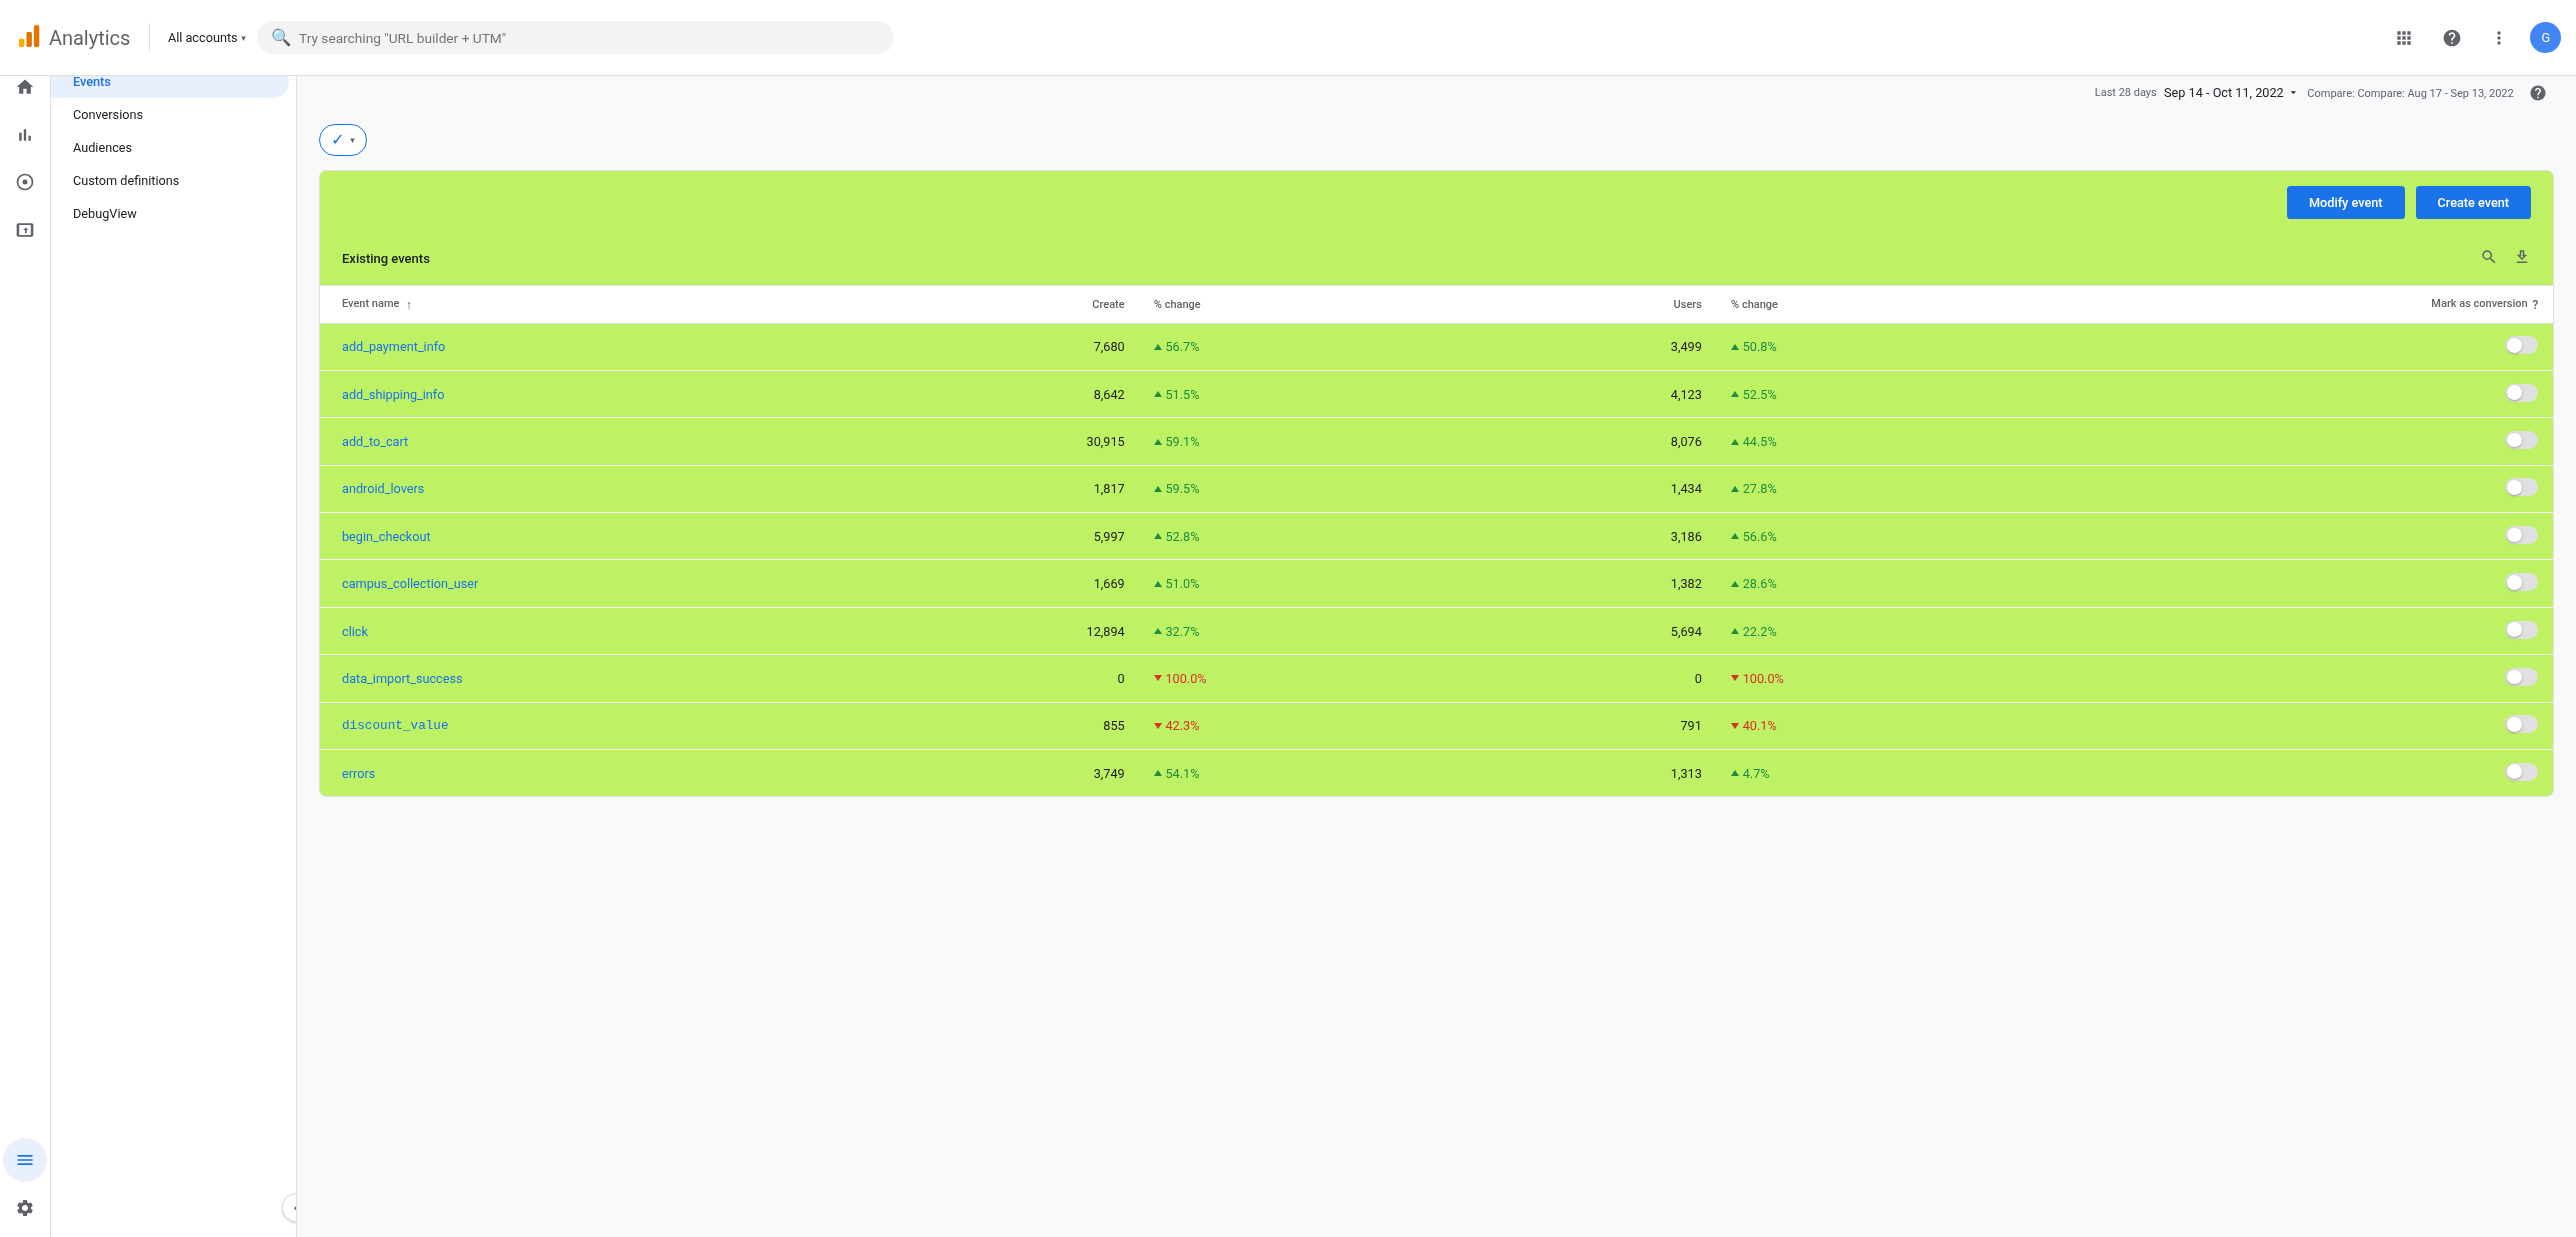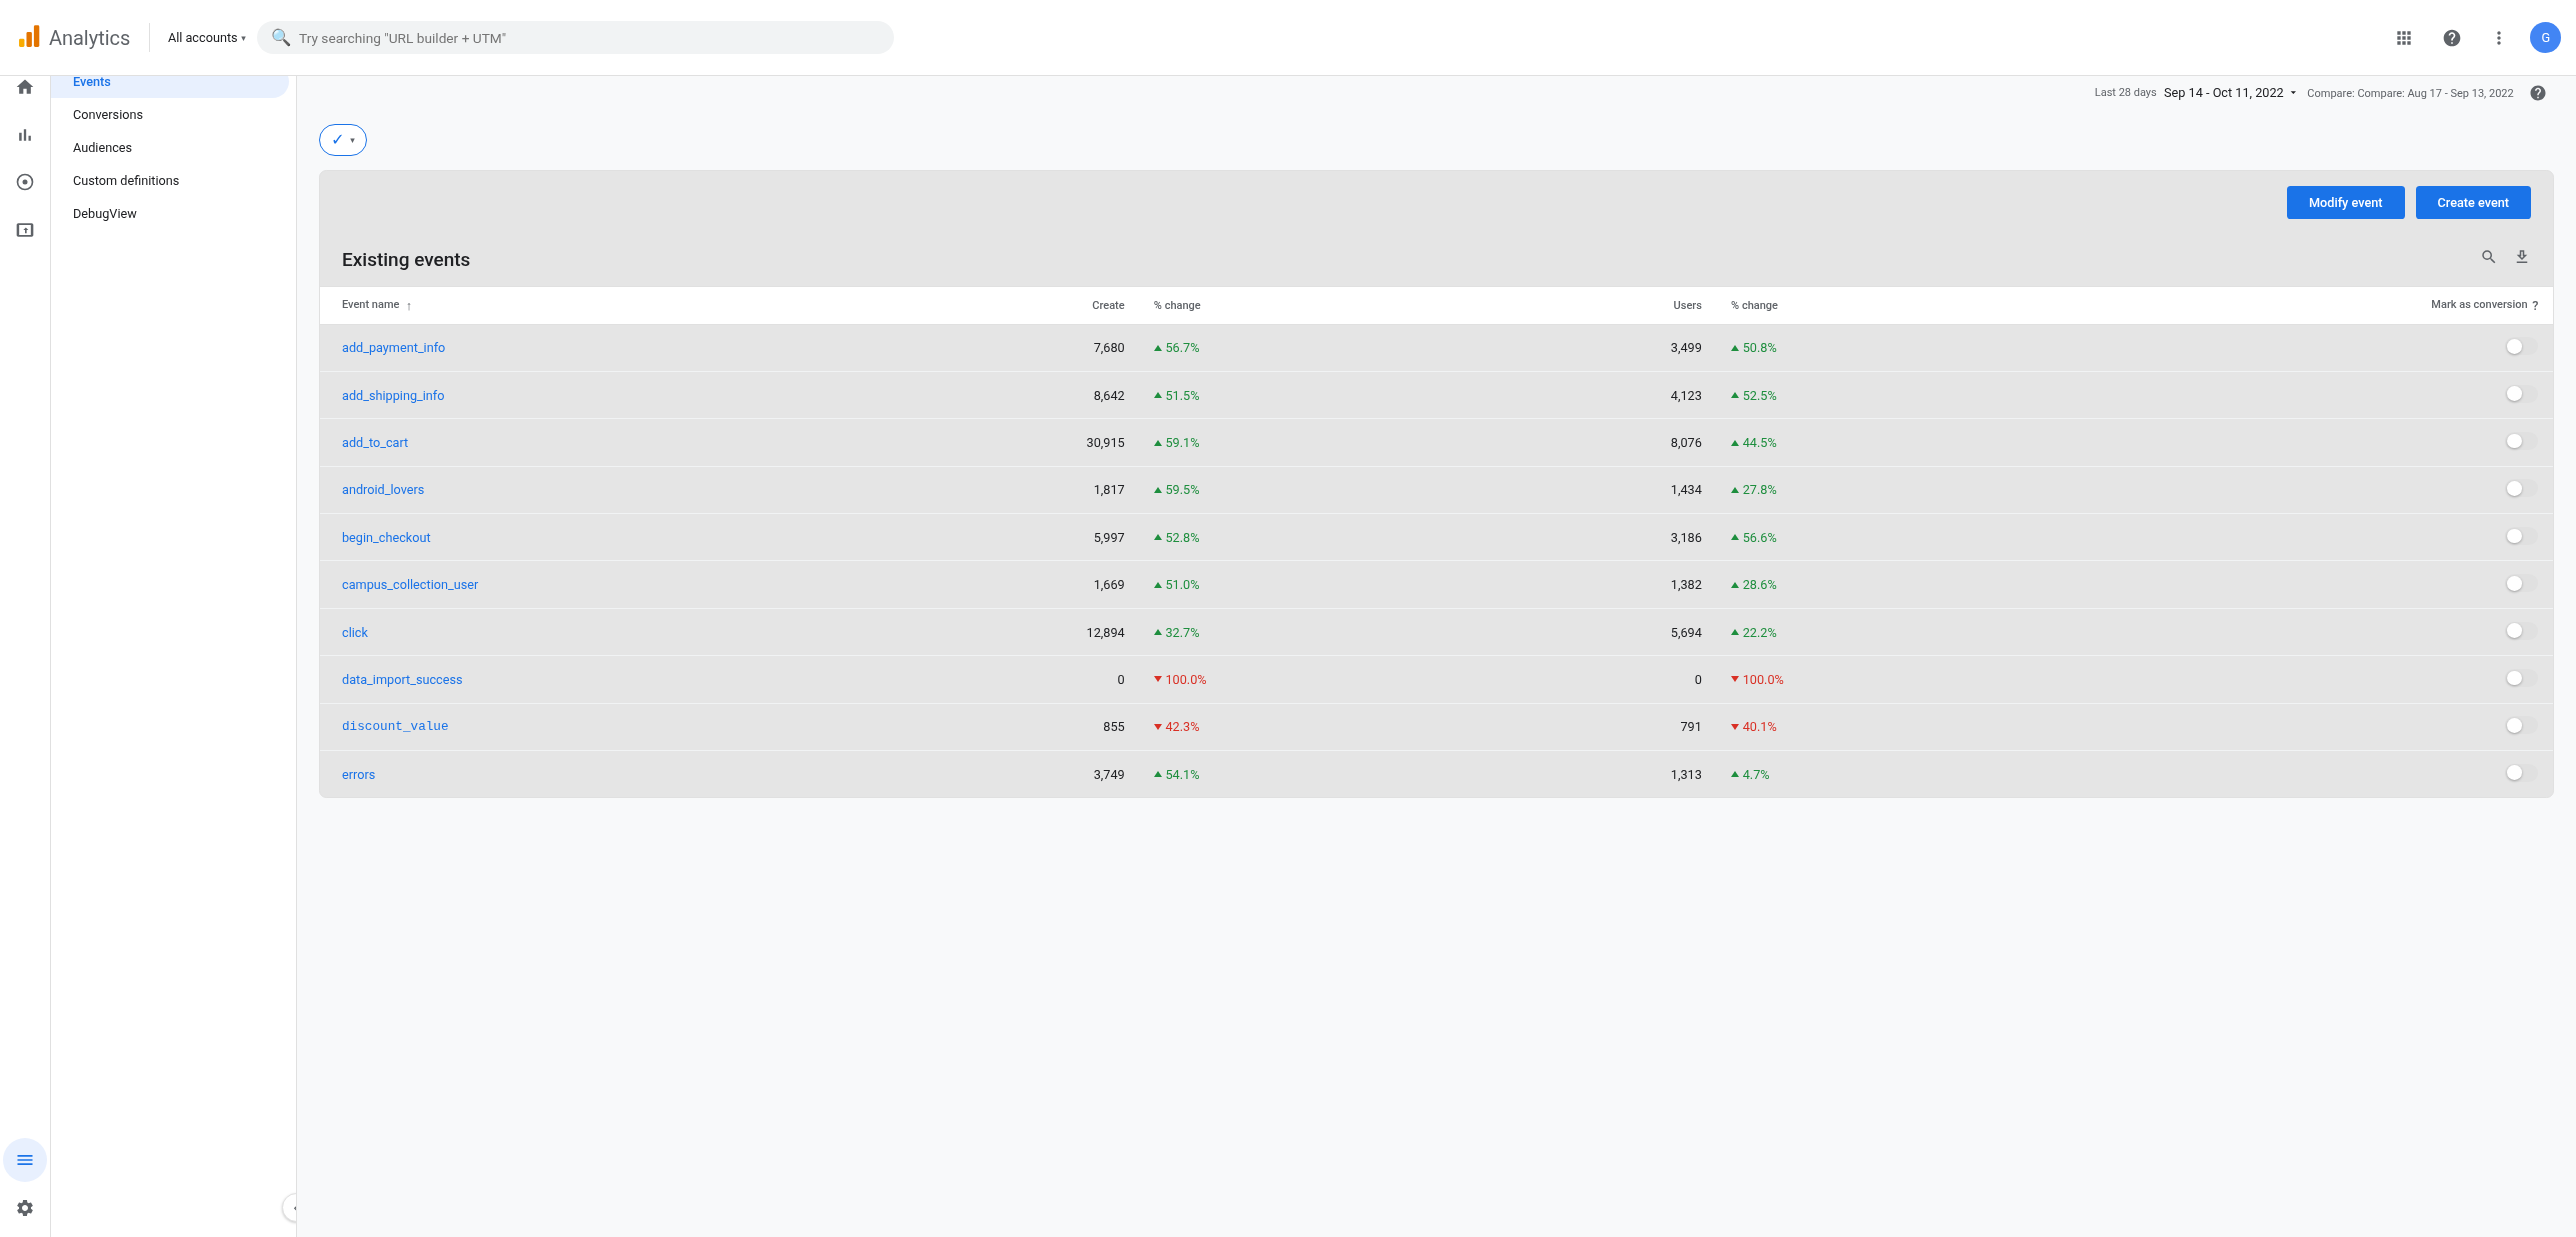--- a/index.html
+++ b/index.html
@@ -75,35 +75,35 @@
     
     .filter-bar { display: flex; align-items: center; margin-bottom: 14.6px; }
     .filter-btn {
       display: flex; align-items: center; gap: 5.5px; padding: 5.5px 11px;
       border: 1.8px solid #1a73e8; border-radius: 18px; color: #1a73e8;
       background: #fff; cursor: pointer; font-size: 12.7px;
     }
     .filter-check { color: #1a73e8; font-size: 16.4px; }
 
     
-    .content-card { background: #e5e5e5; border-radius: 7.3px; border: 0.9px solid #e0e0e0; overflow: hidden; }
+    .content-card { background: #bef264; border-radius: 7.3px; border: 0.9px solid #e0e0e0; overflow: hidden; }
 
     
     .action-buttons { display: flex; justify-content: flex-end; padding: 14.6px 22px; gap: 11px; }
     .btn-modify {
       padding: 9px 22px; border-radius: 3.6px; font-size: 12.7px; font-weight: 500;
       background: #1a73e8; color: #fff; border: none; cursor: pointer;
     }
     .btn-create {
       padding: 9px 22px; border-radius: 3.6px; font-size: 12.7px; font-weight: 500;
       background: #1a73e8; color: #fff; border: none; cursor: pointer;
     }
 
     
-    .table-header { padding: 14.6px 22px; font-size: 19px; font-weight: 500; color: #202124; border-bottom: 0.9px solid #e0e0e0; display: flex; align-items: center; justify-content: space-between; }
+    .table-header { padding: 14.6px 22px; font-size: 13px; font-weight: 500; color: #202124; border-bottom: 0.9px solid #e0e0e0; display: flex; align-items: center; justify-content: space-between; }
     .table-header-icons { display: flex; gap: 14.6px; align-items: center; }
     .table-icon { color: #5f6368; font-size: 18px; cursor: pointer; }
     table { width: 100%; border-collapse: collapse; }
     thead th {
       text-align: left; padding: 11px 14.6px; font-size: 11px; font-weight: 500; color: #5f6368;
       border-bottom: 0.9px solid #e0e0e0; background: #fff; white-space: nowrap;
     }
     thead th:first-child { padding-left: 22px; }
     tbody td { padding: 12.7px 14.6px; border-bottom: 0.9px solid #f1f3f4; font-size: 12.7px; color: #202124; }
     tbody td:first-child { padding-left: 22px; }

